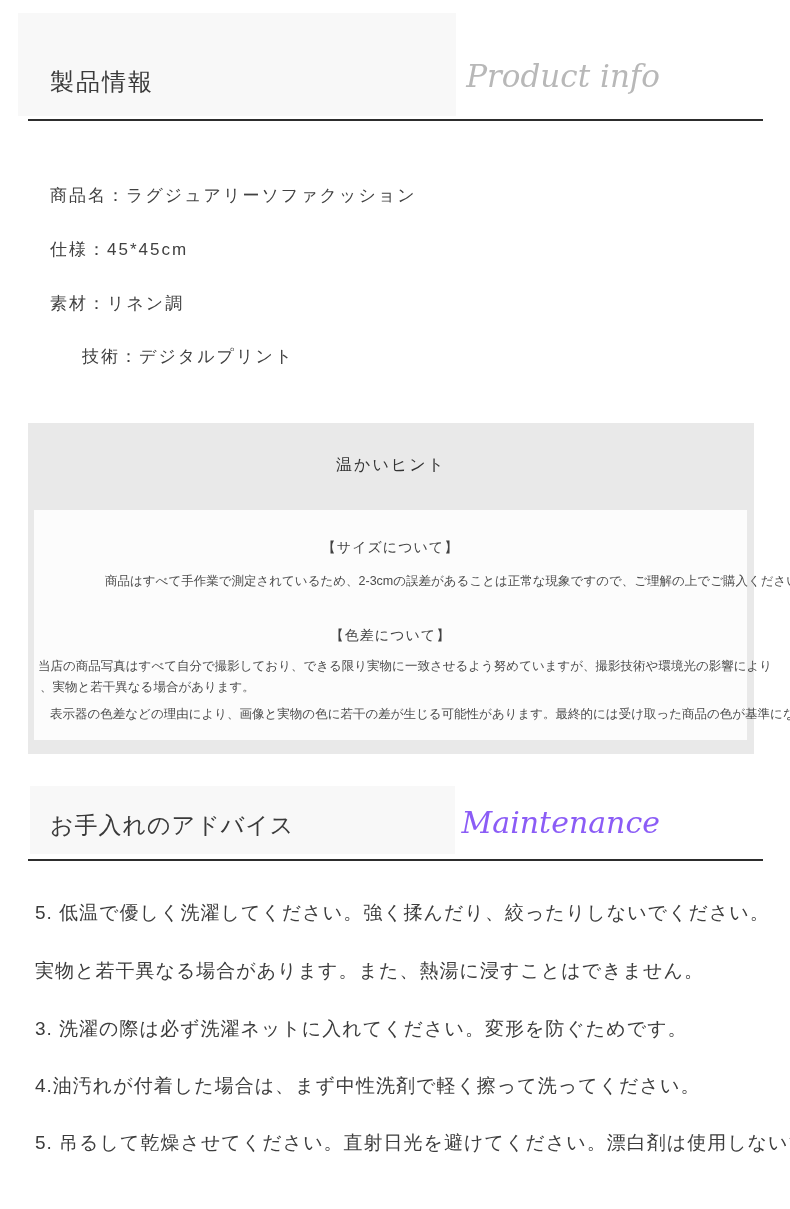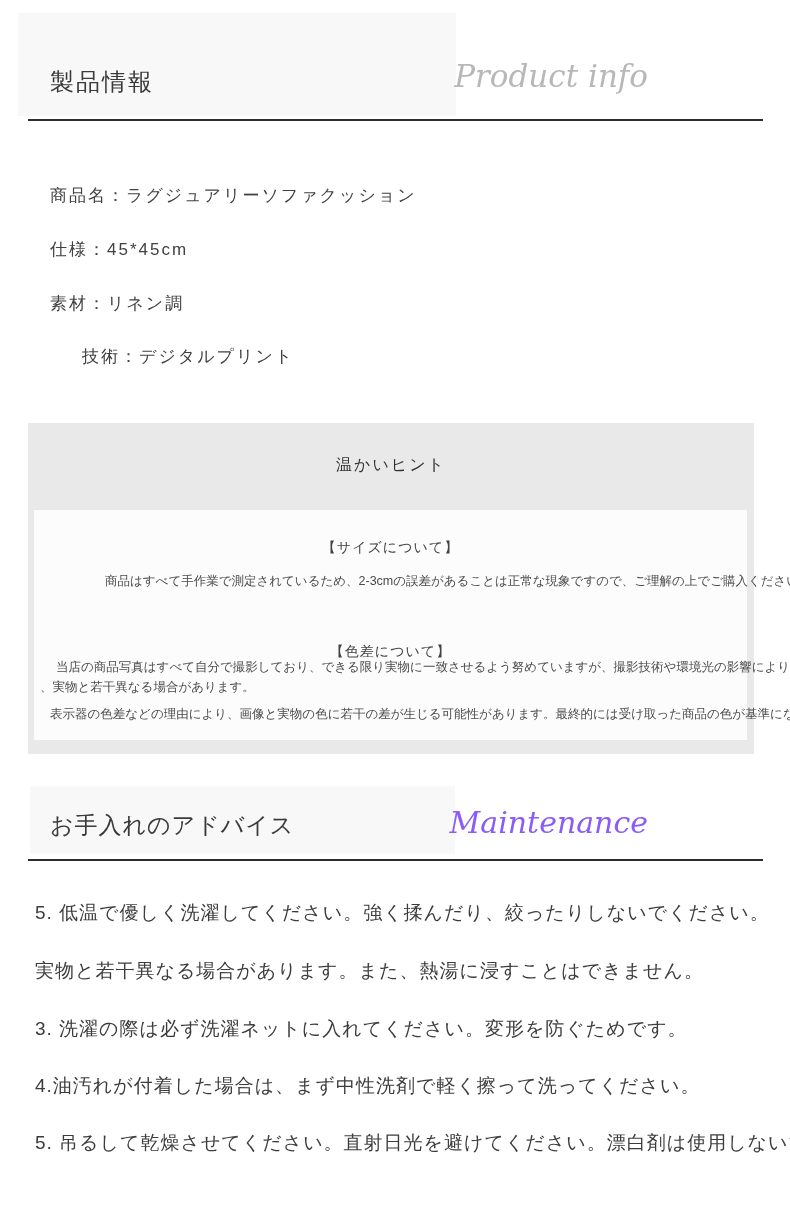--- a/index.html
+++ b/index.html
@@ -20,21 +20,21 @@
   
   .title-jp {
     position: absolute; left: 50px;
     font-size: 24px; font-weight: 500; color: #3a3a3a;
     letter-spacing: 2px; white-space: nowrap;
   }
   .title-jp.product { top: 66px; }
   .title-jp.maint   { top: 810px; font-size: 23px; letter-spacing: 1px; }
 
   .title-en {
-    position: absolute; right: 56px; 
+    position: absolute; right: 44px; 
     font-family: "DejaVu Serif", "Liberation Serif", serif;
     font-style: italic; white-space: nowrap;
   }
   .title-en.product { top: 58px;  font-size: 31px; color: #b8b8b8; }
   .title-en.maint   { top: 805px; font-size: 30px; color: #8b5cf6; }
 
   .divider { position: absolute; left: 28px; width: 735px; height: 2px; background: #2d2d2d; }
   .divider.product { top: 119px; }
   .divider.maint   { top: 859px; }
 
@@ -59,24 +59,24 @@
   }
   .hint-inner {
     position: absolute; left: 6px; top: 87px;
     width: 713px; height: 230px; background: #fcfcfc; padding-left: 15px;
   }
   .sub-heading {
     position: absolute; left: 0; width: 100%; text-align: center;
     font-size: 14px; font-weight: 500; color: #424242; letter-spacing: 1px;
   }
   .sub-heading.size  { top: 29px; }
-  .sub-heading.color { top: 117px; margin-top: 16px; }
+  .sub-heading.color { top: 117px; }
   .small-text { font-size: 12.5px; color: #4a4a4a; line-height: 20px; }
   .size-text  { position: absolute; left: 71px; top: 61px;  white-space: nowrap; }
-  .color-text-1 { position: absolute; left: 22px;  top: 147px; white-space: nowrap; }
+  .color-text-1 { position: absolute; left: 4px;  top: 147px; white-space: nowrap; font-family: Liberation Mono, monospace; }
   .color-text-2 { position: absolute; left: 6px;  top: 167px; white-space: nowrap; }
   .color-text-3 { position: absolute; left: 16px; top: 194px; white-space: nowrap; }
 
   
   .care-item {
     position: absolute; left: 35px;
     font-size: 19px; color: #3c3c3c; letter-spacing: 1px; white-space: nowrap;
   }
   .care-item.c0 { top: 900px; }
   .care-item.c1 { top: 958px; }

